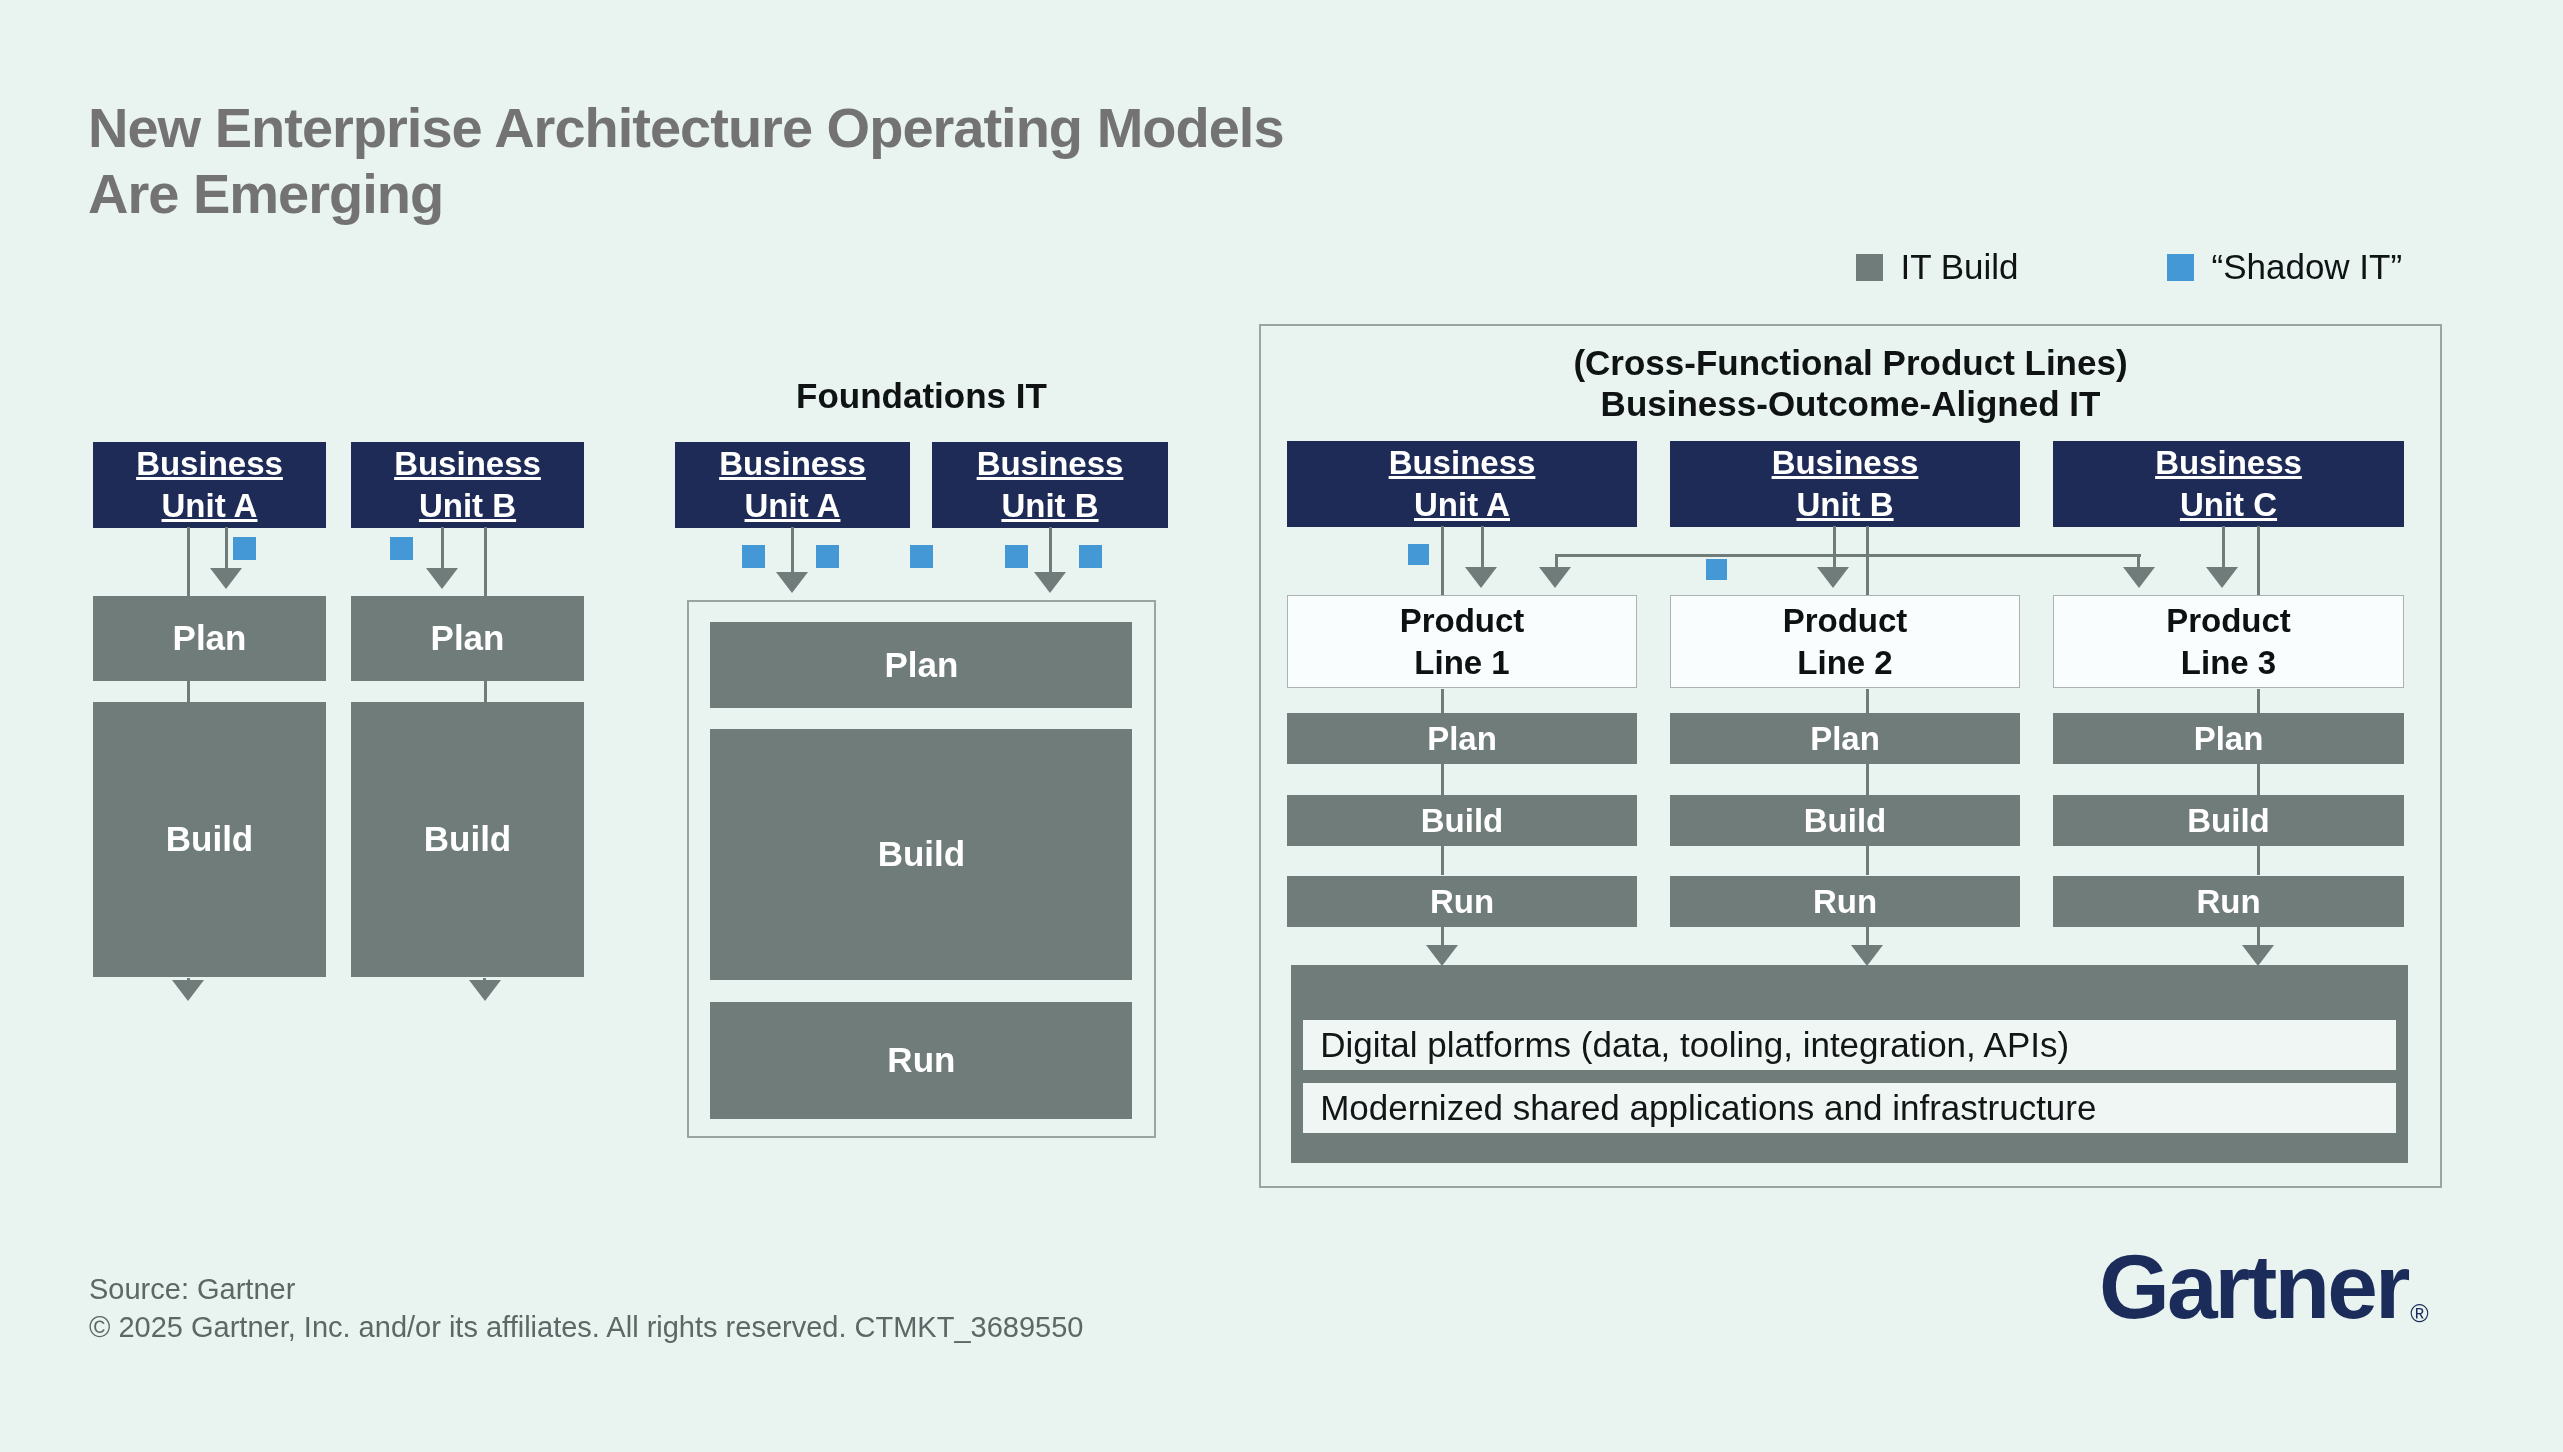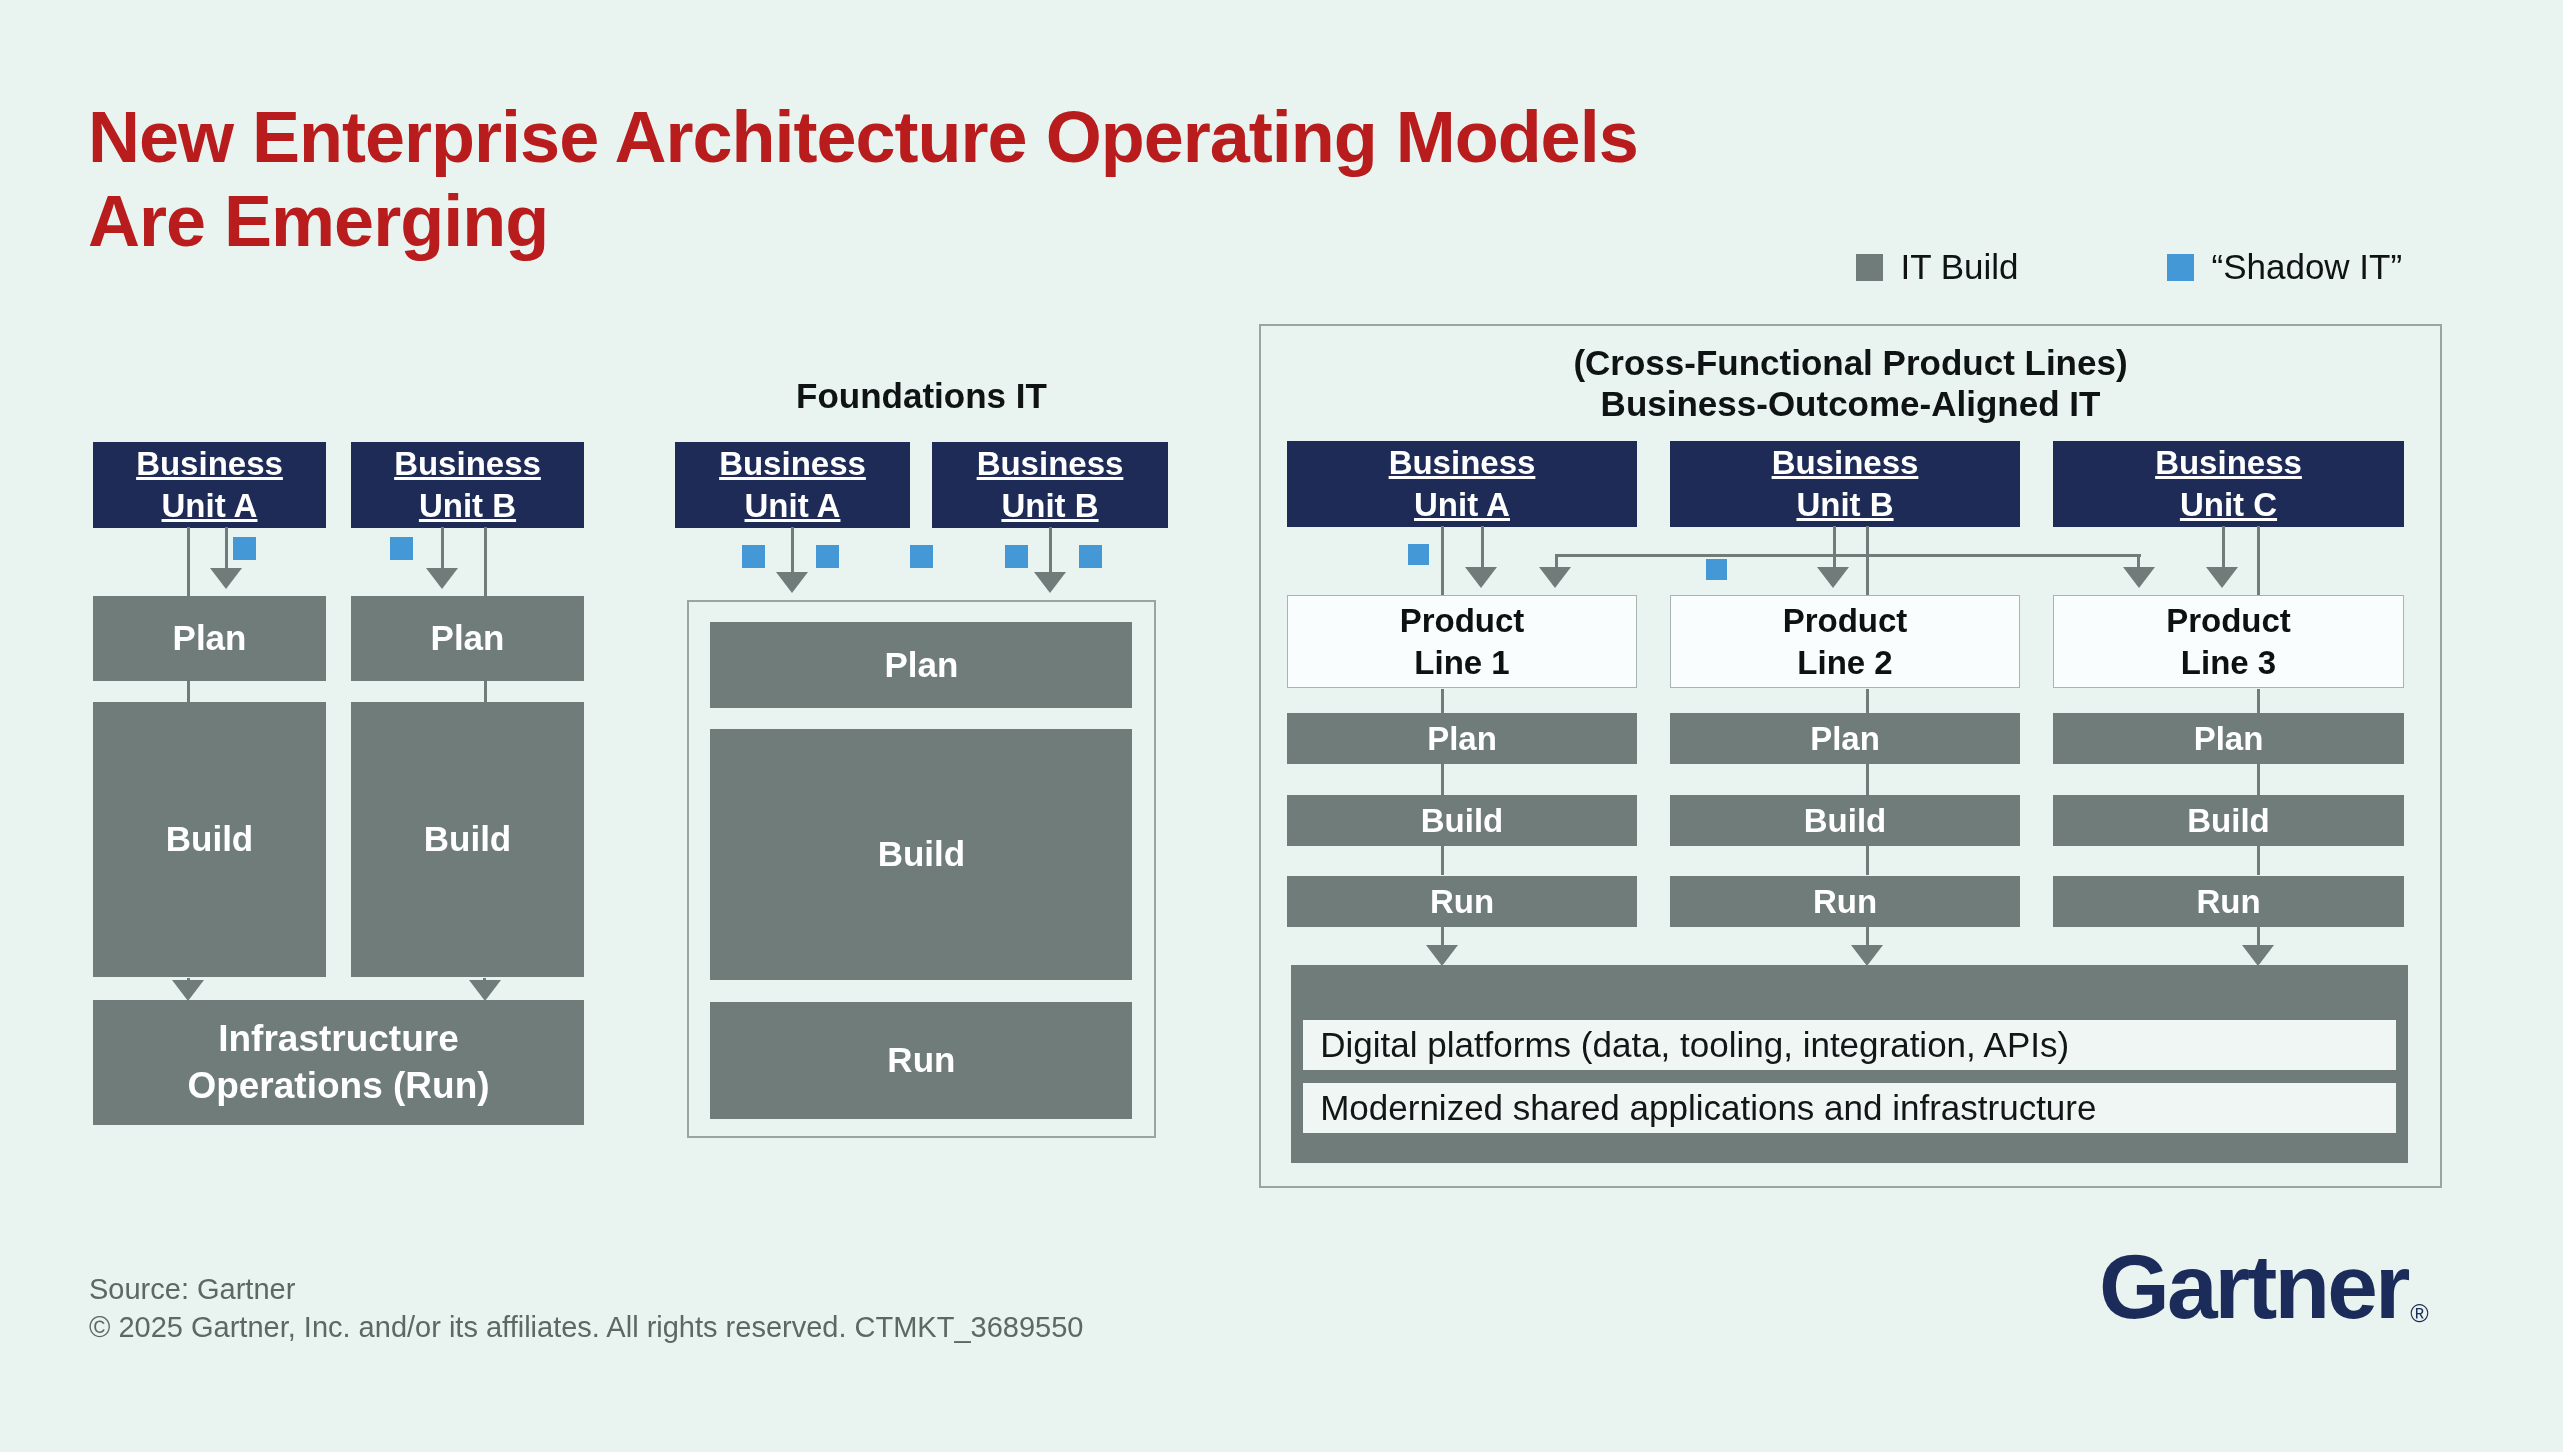--- a/index.html
+++ b/index.html
@@ -1,19 +1,19 @@
 <!DOCTYPE html>
 <html><head>
 <meta charset="utf-8">
 <style>
   html,body{margin:0;padding:0;}
   .canvas{position:relative;width:2563px;height:1452px;background:#e9f3f0;
     font-family:"Liberation Sans",sans-serif;overflow:hidden;}
-  .main-title{position:absolute;left:88px;top:95px;font-size:72px;font-weight:bold;
-    color:#b91c1c;line-height:1.17;letter-spacing:-1px;}
+  .main-title{position:absolute;left:88px;top:95px;font-size:56px;font-weight:bold;
+    color:#737373;line-height:1.17;letter-spacing:-1px;}
   .legend-item{position:absolute;display:flex;align-items:center;gap:17.5px;}
   .legend-swatch{width:27px;height:27px;flex:0 0 auto;}
   .legend-label{font-size:35px;color:#0f1314;}
   .panel-title{position:absolute;font-size:35px;font-weight:bold;color:#0f1314;
     text-align:center;line-height:1.18;}
   .box-navy{position:absolute;background:#1e2b57;color:#ffffff;font-weight:bold;
     font-size:33px;line-height:1.26;display:flex;flex-direction:column;
     align-items:center;justify-content:center;text-align:center;text-decoration:underline;}
   .bar-gray{position:absolute;background:#6f7c7a;color:#ffffff;font-weight:bold;
     font-size:35px;display:flex;flex-direction:column;align-items:center;
@@ -87,24 +87,20 @@
   <div class="vline" style="left:484px;top:681px;height:21.4px;"></div>
 
   <div class="bar-gray" style="left:93px;top:702px;width:233px;height:275px;">Build</div>
   <div class="bar-gray" style="left:351px;top:702px;width:233px;height:275px;">Build</div>
 
   <div class="vline" style="left:187px;top:978px;height:9.7px;"></div>
   <div class="ah" style="left:172px;top:980px;"></div>
   <div class="vline" style="left:483px;top:978px;height:9.7px;"></div>
   <div class="ah" style="left:469px;top:980px;"></div>
 
-  <div class="bar-gray" style="left:93px;top:1000px;width:491px;height:125px;font-size:37px;">
-    <div>Infrastructure</div>
-    <div>Operations (Run)</div>
-  </div>
 
   <div class="panel-title" style="left:675px;top:375px;width:493px;">Foundations IT</div>
 
   <div class="box-navy" style="left:675px;top:442px;width:235px;height:86px;">
     <div>Business</div>
     <div>Unit A</div>
   </div>
   <div class="box-navy" style="left:932px;top:442px;width:236px;height:86px;">
     <div>Business</div>
     <div>Unit B</div>

